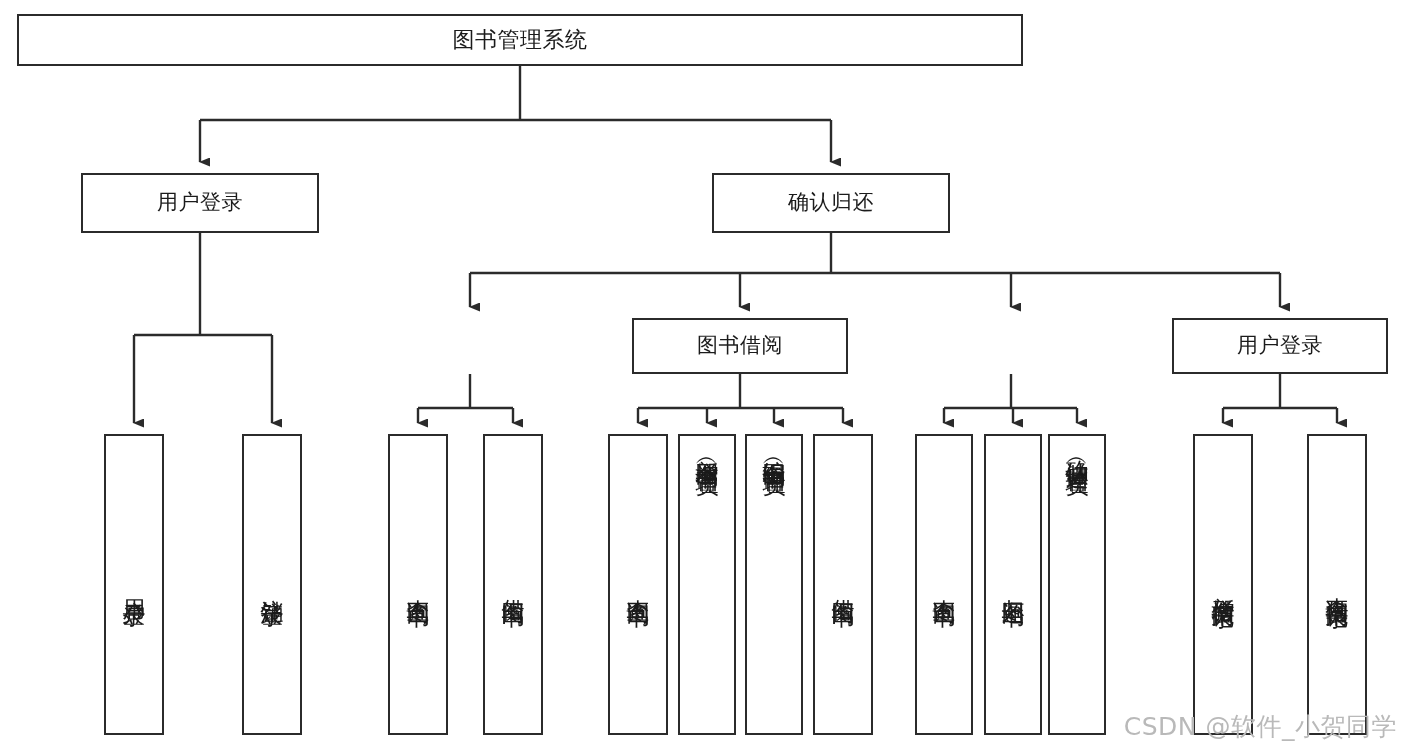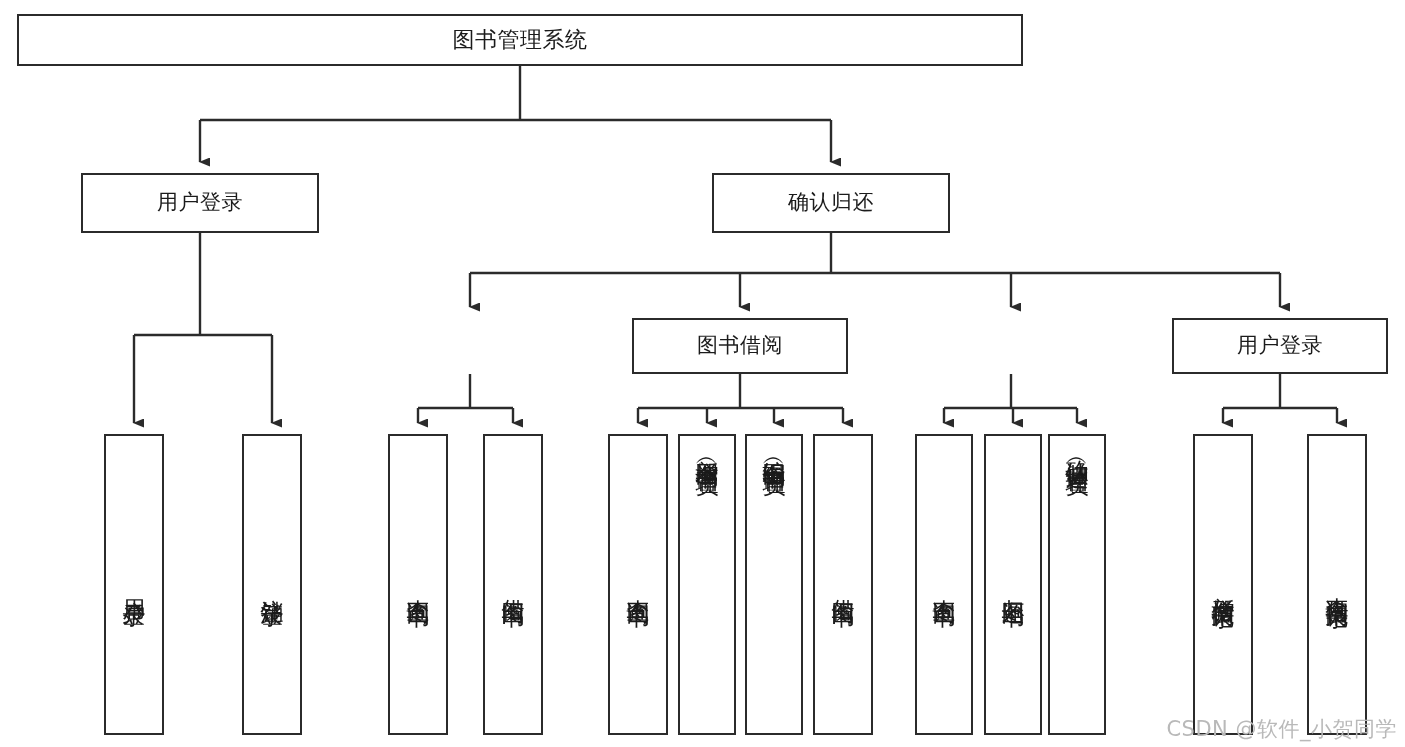--- a/index.html
+++ b/index.html
@@ -58,21 +58,21 @@
     line-height: 1.0;
     letter-spacing: 2px;
     white-space: nowrap;
   }
   
   .node.v.mid { align-items: center; padding-top: 0; }
   .watermark {
     position: absolute;
     right: 8px;
     bottom: 4px;
-    font-size: 21px;
+    font-size: 25px;
     color: #b9b9b9;
     white-space: nowrap;
     letter-spacing: 0.5px;
   }
 </style>
 </head>
 <body>
 
 <div id="canvas">
 

